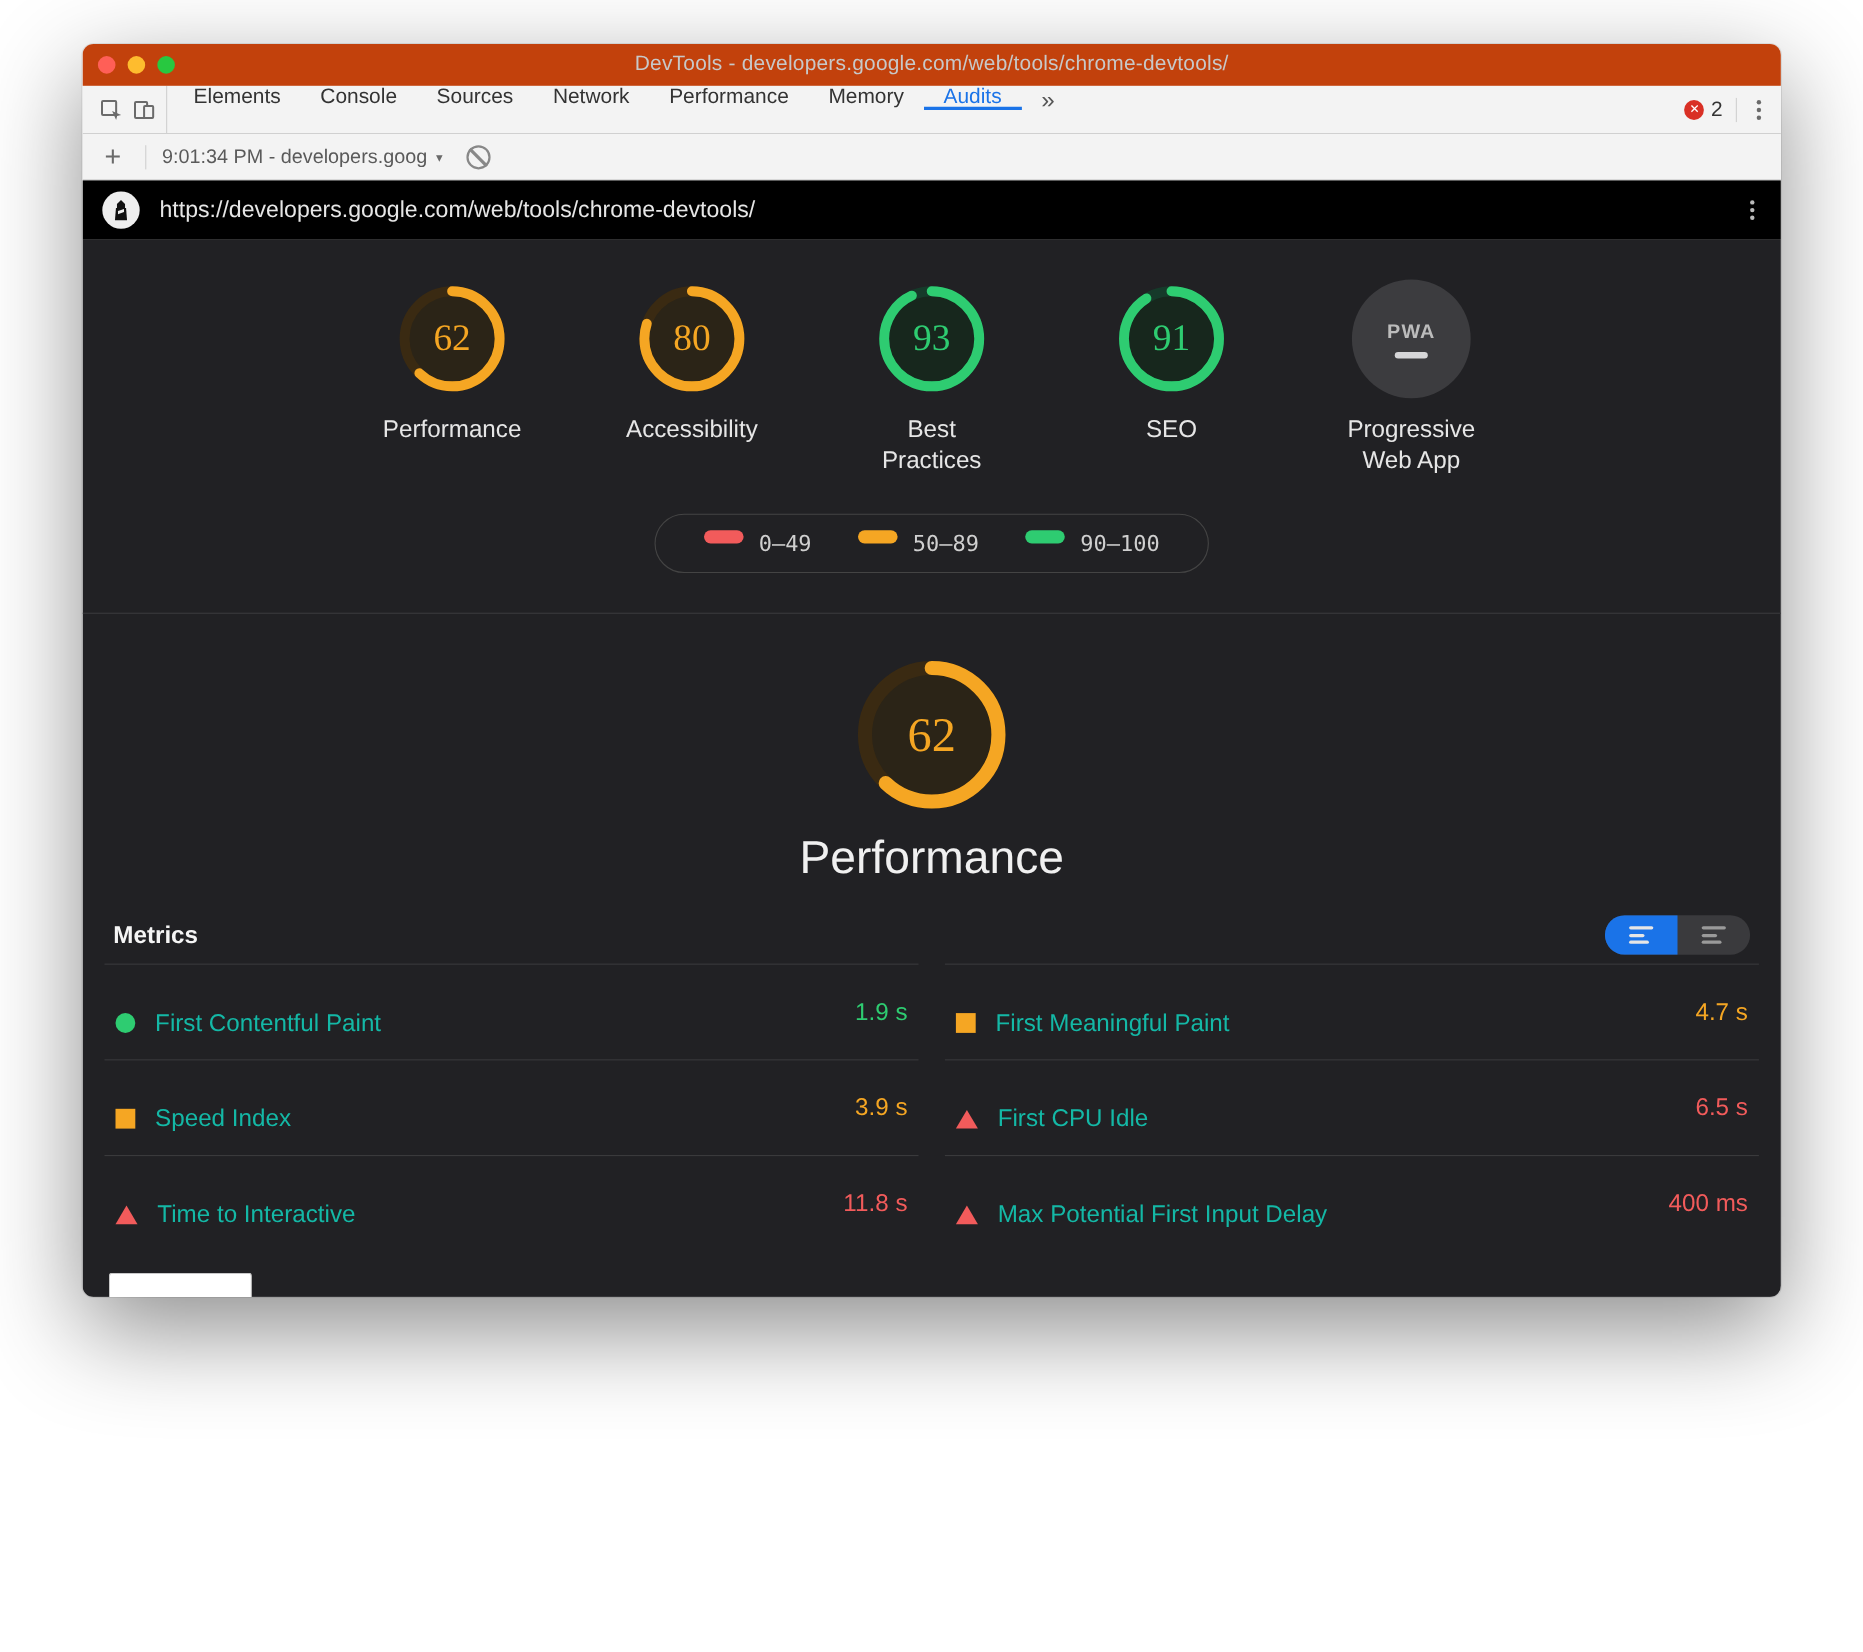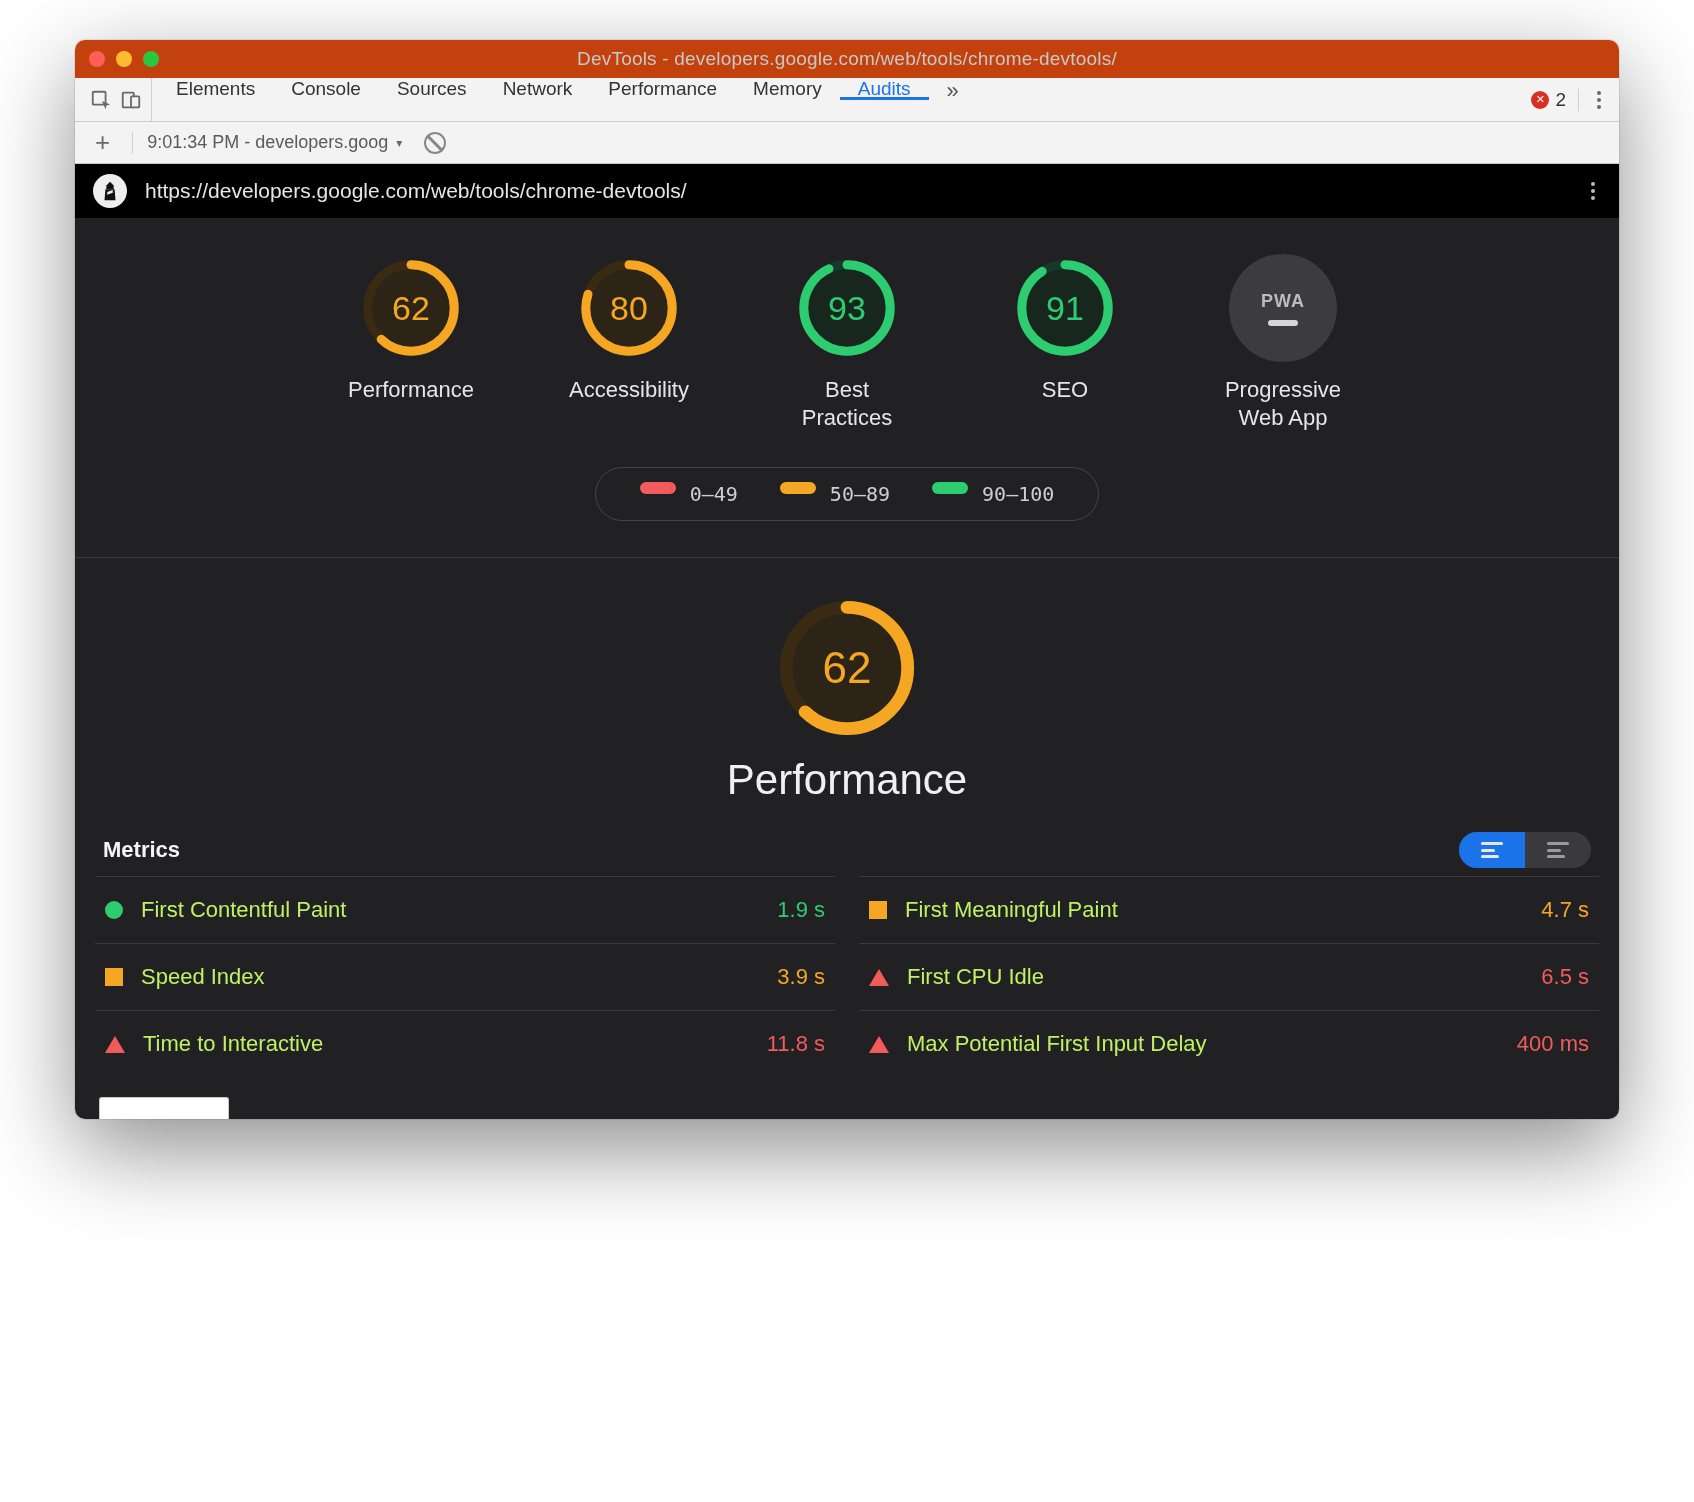--- a/index.html
+++ b/index.html
@@ -78,21 +78,21 @@
   
   .report {
     background:#212124; color:#e8eaed; font-family: -apple-system, Arial, sans-serif;
   }
   .gauges {
     display:flex; justify-content:center; gap:48px; padding:36px 0 18px;
   }
   .gauge-item{ display:flex; flex-direction:column; align-items:center; width:170px; text-align:center; gap:14px;}
   .gauge-wrap{position:relative; width:108px; height:108px;}
   .gauge-wrap svg{width:108px;height:108px;transform:rotate(-90deg);}
-  .gauge-num{position:absolute;inset:0;display:flex;align-items:center;justify-content:center;font-size:34px;}
+  .gauge-num{position:absolute;inset:0;display:flex;align-items:center;justify-content:center;font-size:34px;font-family:Liberation Serif, serif;}
   .gauge-label{font-size:22px; color:#e6e6e6; line-height:1.25;}
   .pwa-circle{width:108px;height:108px;border-radius:50%;background:#3c3c3f;display:flex;flex-direction:column;align-items:center;justify-content:center;gap:8px;color:#bcbcbc;}
   .pwa-dash{width:30px;height:6px;border-radius:3px;background:#d6d6d8;}
   
   .legend{
     display:flex; justify-content:center; margin:18px auto 0; gap:42px;
     border:1px solid #444; border-radius:40px; padding:14px 44px;
     font-family: ui-monospace, Menlo, monospace; font-size:20px; color:#cfcfcf; width:max-content;
   }
   .legend .seg{display:flex;gap:14px;}
@@ -107,21 +107,21 @@
   .metrics-head h3{font-size:22px;color:#f5f5f5;font-weight:600;}
   .view-toggle{display:flex;background:#3a3a3d;border-radius:30px;overflow:hidden;}
   .view-toggle .opt{padding:10px 22px;display:flex;align-items:center;}
   .view-toggle .opt.active{background:#1a73e8;}
   .bars{display:flex;flex-direction:column;gap:3.5px;align-items:flex-start;}
   .bars span{height:3px;background:#e6e6e6;border-radius:2px;}
   .bars.dim span{background:#9a9a9a;}
   .metrics-grid{display:grid;grid-template-columns:1fr 1fr;gap:0 24px;padding:8px 20px 30px;}
   .metric-row{display:flex;align-items:center;justify-content:space-between;padding:20px 10px;border-top:1px solid #3a3a3c;font-size:22px;}
   .metric-row:nth-child(-n+2){border-top:1px solid #3a3a3c;}
-  .m-left{display:flex;align-items:center;gap:18px;color:#bef264;}
+  .m-left{display:flex;align-items:center;gap:18px;color:#14b8a6;margin-top:20px;}
   .m-icon{width:18px;height:18px;display:block;}
   .m-icon.circle{border-radius:50%;background:#2ecc71;}
   .m-icon.square{background:#f5a623;}
   .m-icon.triangle{width:0;height:0;border-left:10px solid transparent;border-right:10px solid transparent;border-bottom:17px solid #f25b5b;background:none;}
   .m-val.green{color:#2ecc71;} .m-val.orange{color:#f5a623;} .m-val.red{color:#f25b5b;}
   .bottom-stub{position:relative;height:12px;}
   .stub{position:absolute;left:24px;bottom:-2px;background:#fff;color:#1a73e8;border:1px solid #c8c8c8;border-bottom:none;height:24px;width:130px;border-radius:3px 3px 0 0;}
 </style>
 </head>
 <body>

